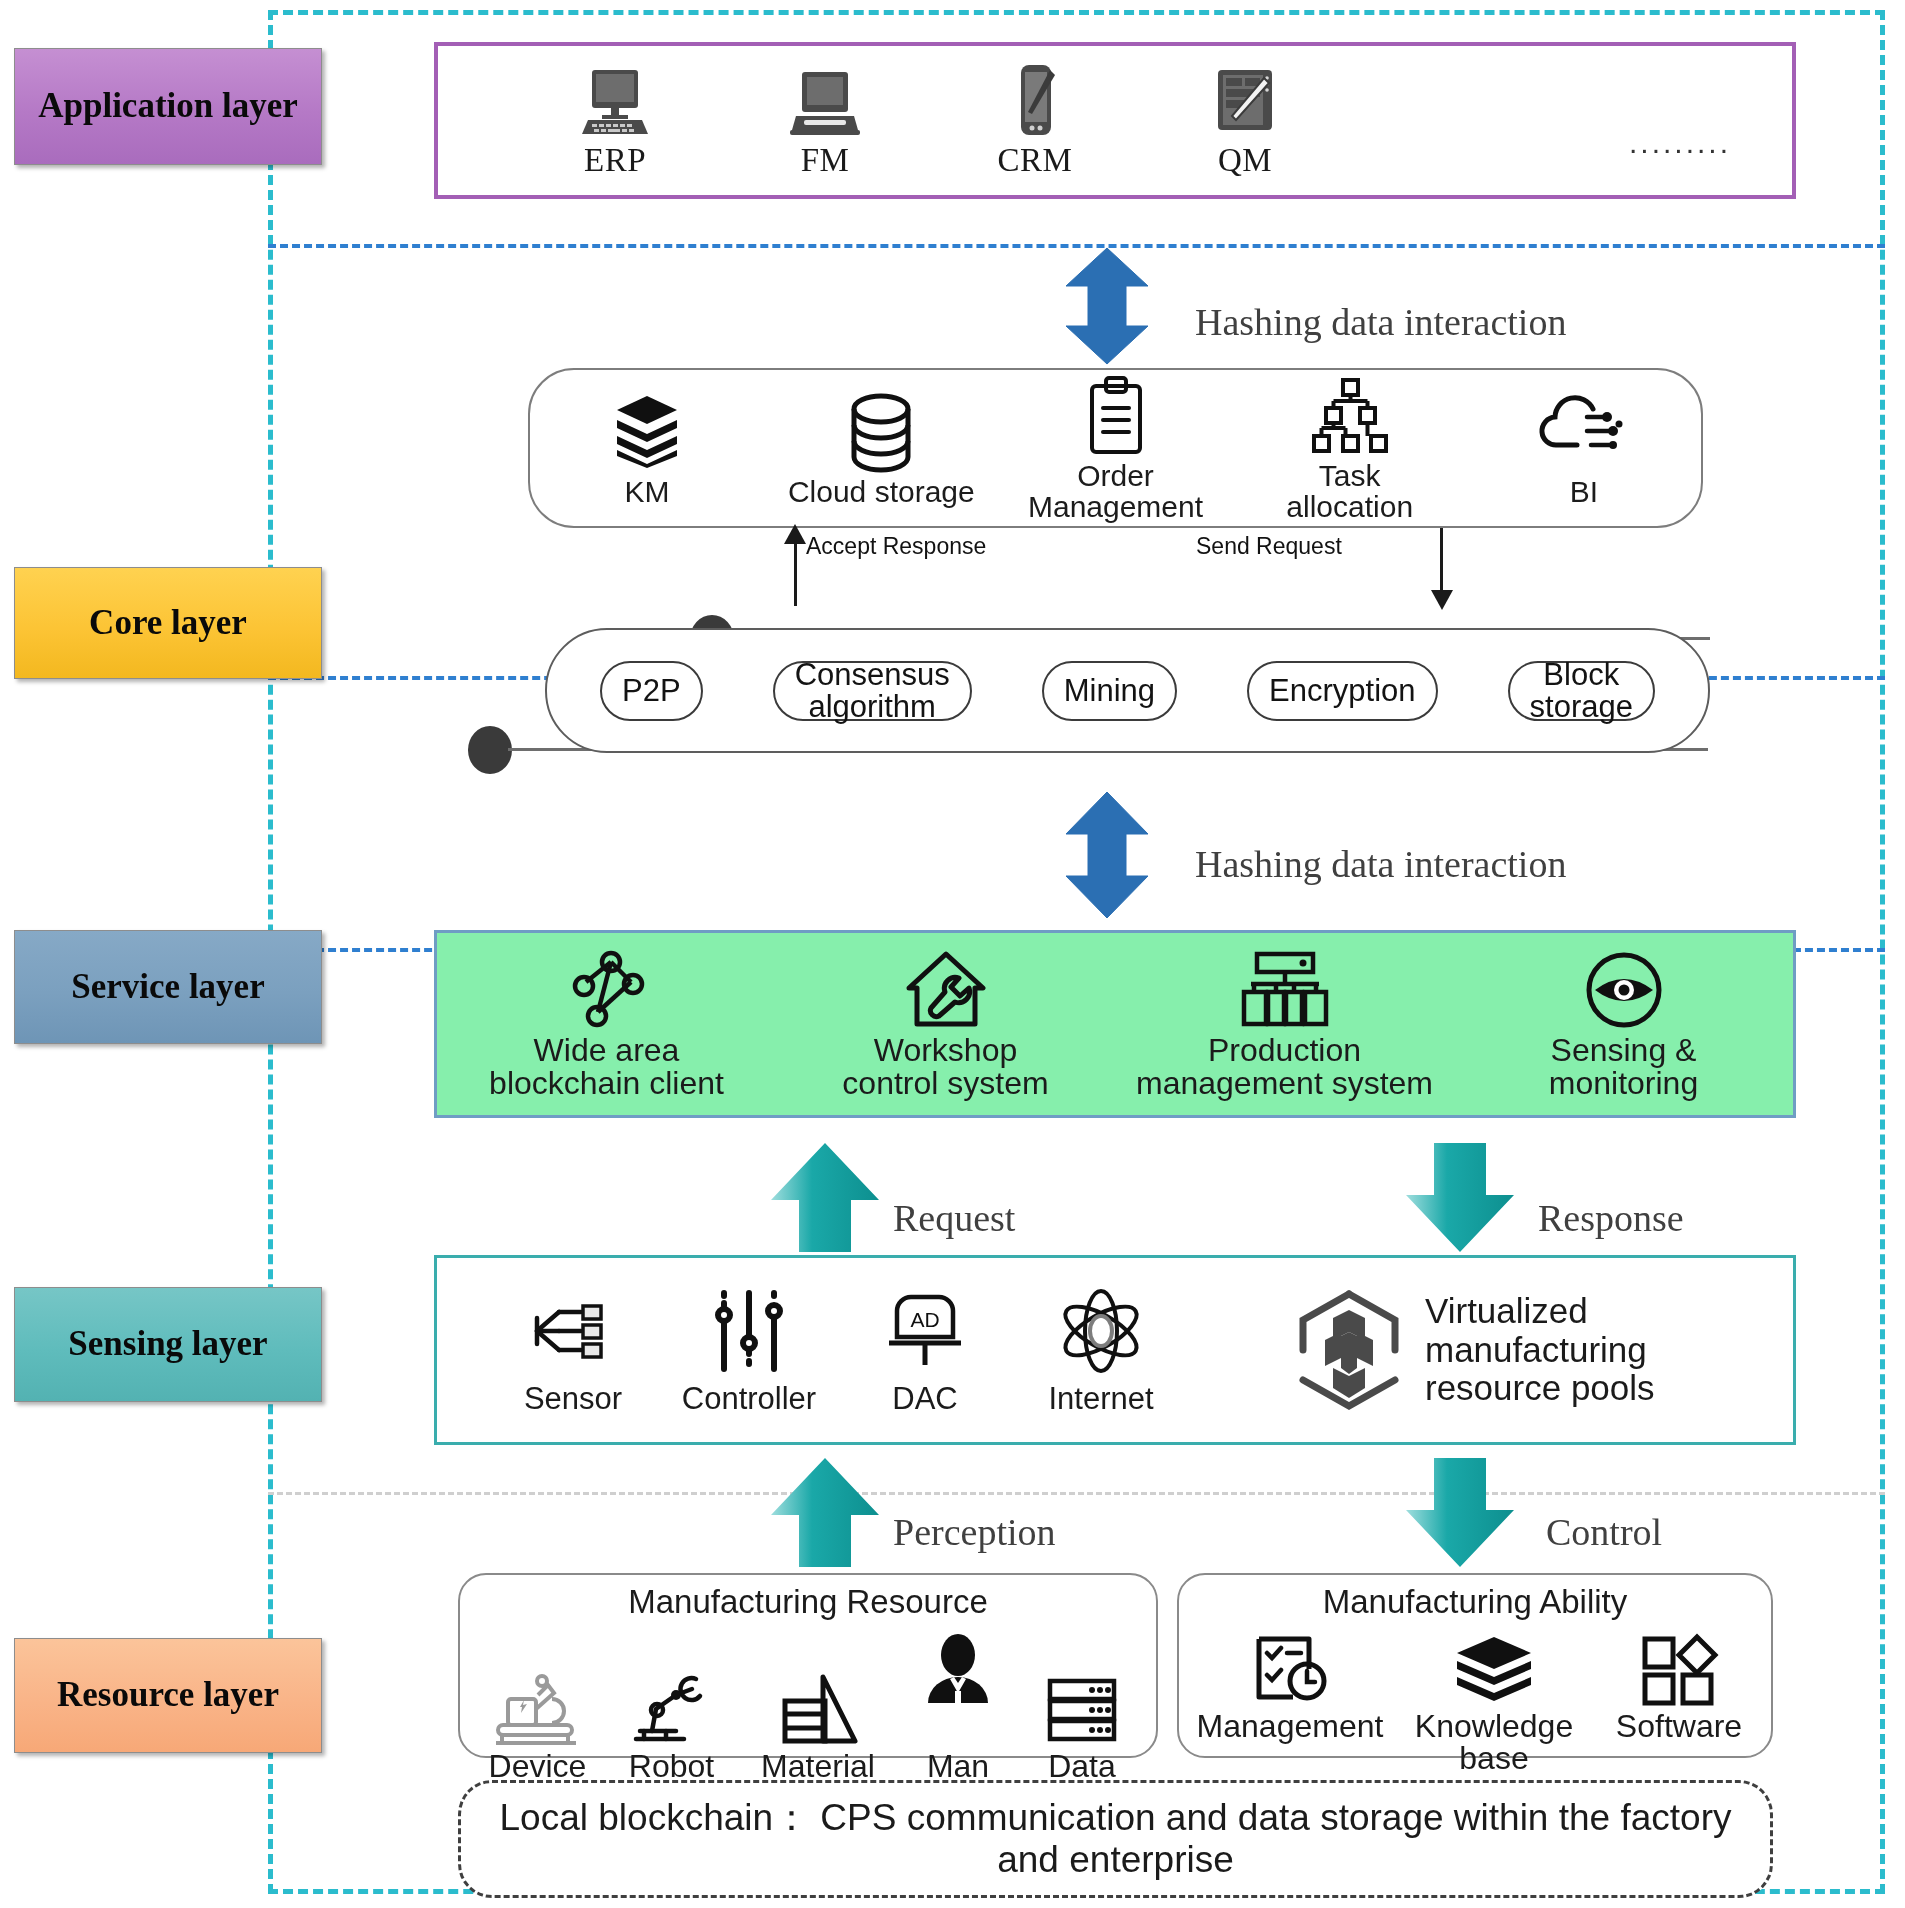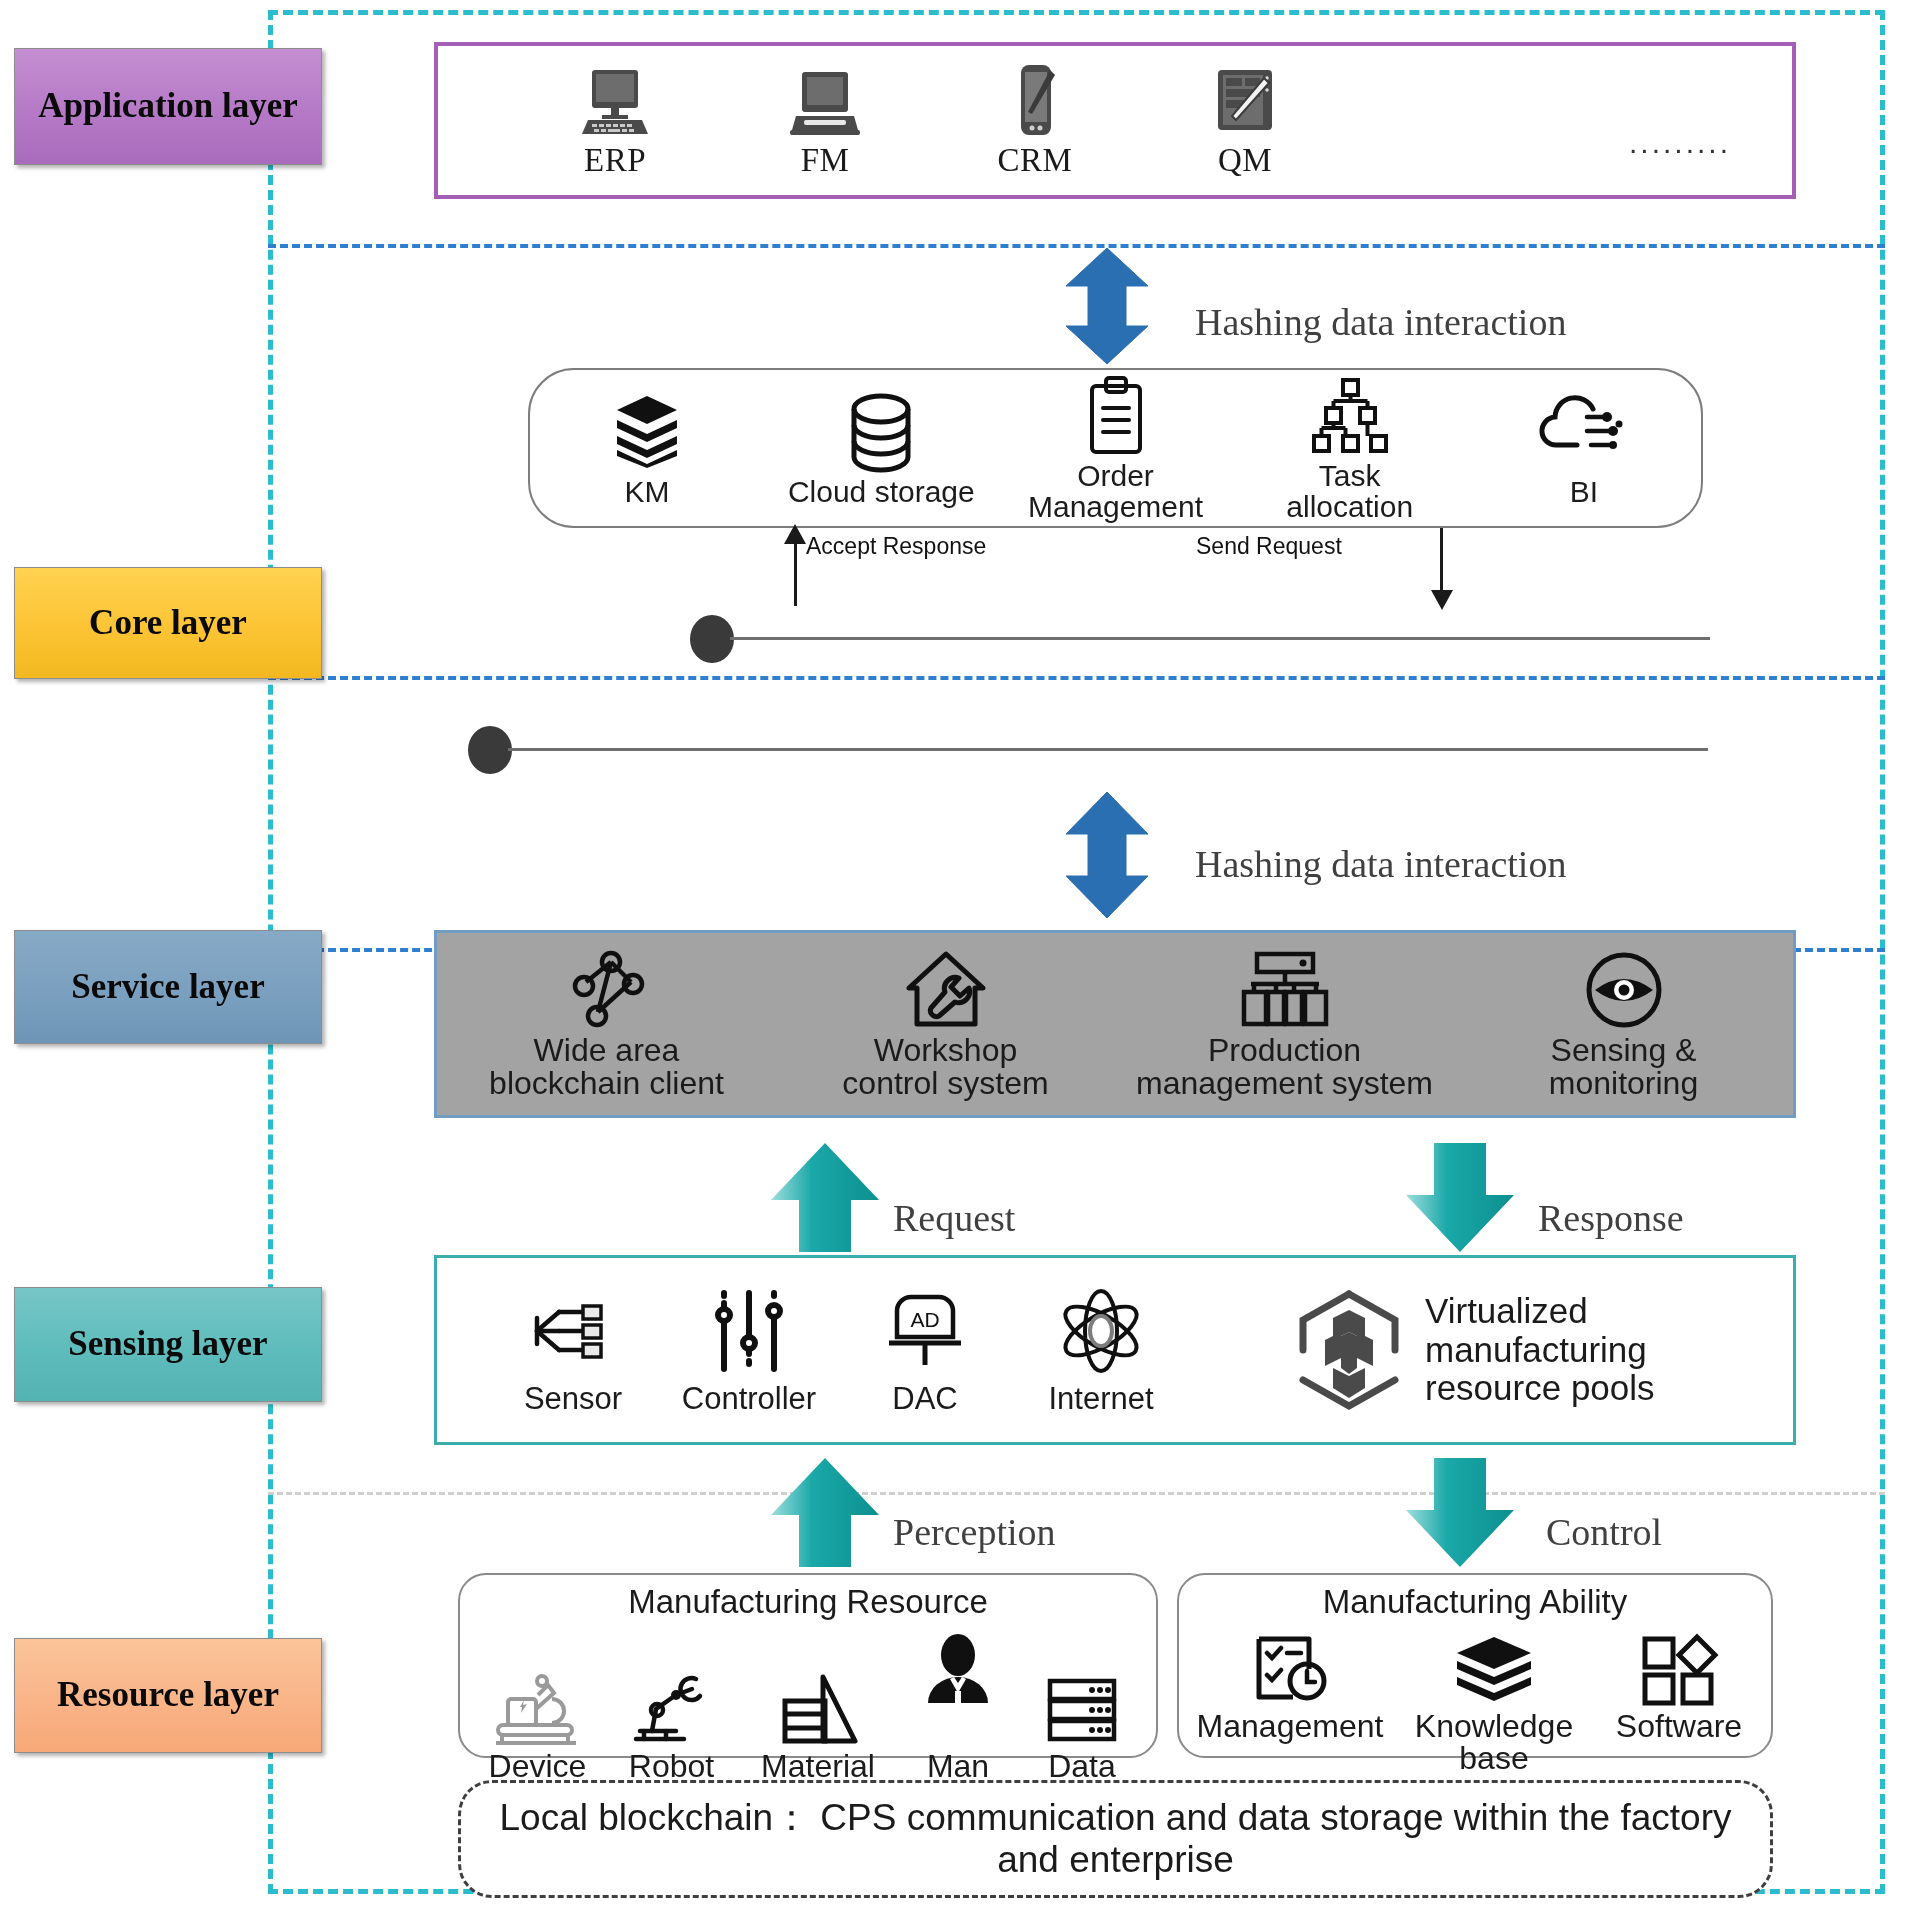--- a/index.html
+++ b/index.html
@@ -70,21 +70,21 @@
     border:2.5px solid #3b3b3b;border-radius:40px;background:#fff;
     display:flex;align-items:center;justify-content:center;text-align:center;
     font-size:31px;color:#131313;line-height:1.02;padding:7px 20px;height:60px;box-sizing:border-box;
   }
   .node-dot{position:absolute;width:44px;height:48px;border-radius:50%;background:#3a3a3a;}
   .node-line{position:absolute;height:3px;background:#6e6e6e;}
 
   
   .svc-panel{
     position:absolute;left:434px;top:930px;width:1362px;height:188px;
-    border:3px solid #6f9dc4;background:#a3a3a3;box-sizing:border-box;display:flex;align-items:center;
+    border:3px solid #6f9dc4;background:#86efac;box-sizing:border-box;display:flex;align-items:center;
   }
   .svc-item{flex:1;display:flex;flex-direction:column;align-items:center;justify-content:center;}
   .svc-item .ico{height:84px;display:flex;align-items:center;justify-content:center;}
   .svc-item .lbl{font-size:32px;color:#1b1b1b;text-align:center;line-height:1.04;margin-top:2px;}
 
   
   .sen-panel{
     position:absolute;left:434px;top:1255px;width:1362px;height:190px;
     border:3px solid #3aadad;background:#fff;box-sizing:border-box;display:flex;align-items:center;
   }
@@ -323,20 +323,39 @@
 
   <div class="flowlabel" style="left:1196px;top:533px;">Send Request</div>
   <div class="vline" style="left:1440px;top:528px;height:64px;"></div>
   <div class="arrowhead" style="left:1431px;top:590px;border-left:11px solid transparent;border-right:11px solid transparent;border-top:20px solid #1a1a1a;"></div>
 
   <div class="node-dot" style="left:690px;top:615px;"></div>
   <div class="node-line" style="left:730px;top:637px;width:980px;"></div>
   <div class="node-dot" style="left:468px;top:726px;"></div>
   <div class="node-line" style="left:508px;top:748px;width:1200px;"></div>
 
+  <div class="bc-capsule">
+    <div class="pill">
+      <span style="white-space:pre-line;">P2P</span>
+    </div>
+    <div class="pill">
+      <span style="white-space:pre-line;">Consensus
+algorithm</span>
+    </div>
+    <div class="pill">
+      <span style="white-space:pre-line;">Mining</span>
+    </div>
+    <div class="pill">
+      <span style="white-space:pre-line;">Encryption</span>
+    </div>
+    <div class="pill">
+      <span style="white-space:pre-line;">Block
+storage</span>
+    </div>
+  </div>
 
   <div style="position:absolute;left:1062px;top:790px;">
     <svg width="90" height="130" viewBox="0 0 90 130">
       <path d="M45 2 L86 44 L64 44 L64 86 L86 86 L45 128 L4 86 L26 86 L26 44 L4 44 Z" fill="#2b6fb3" stroke="#2b6fb3" stroke-width="1"></path>
     </svg>
   </div>
   <div class="ann" style="left:1195px;top:842px;">Hashing data interaction</div>
 
   <div class="svc-panel">
 

